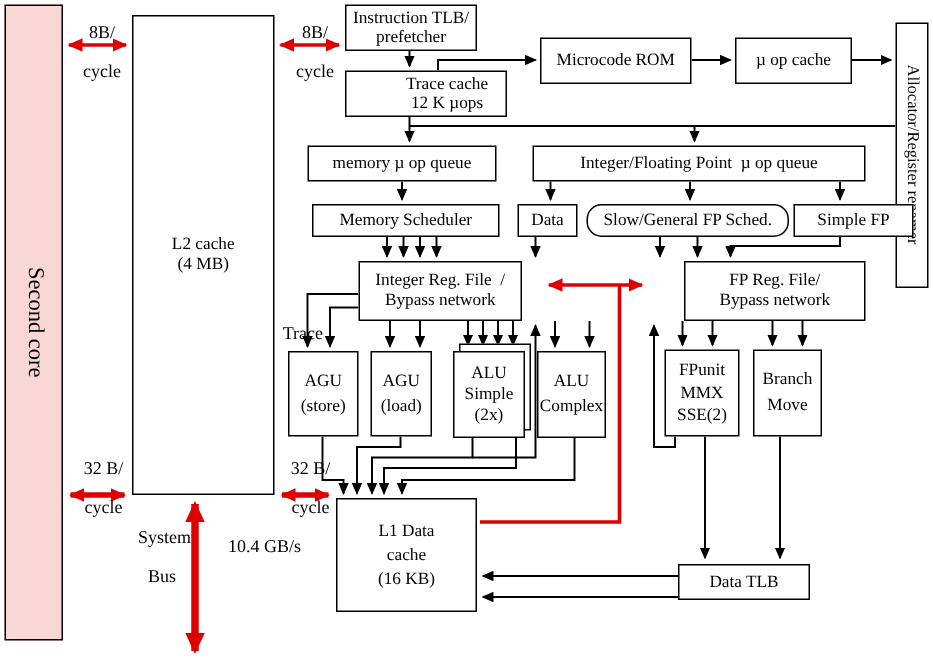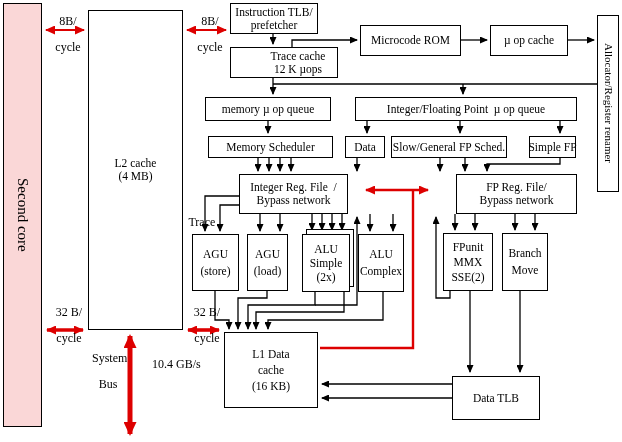--- a/index.html
+++ b/index.html
@@ -142,25 +142,25 @@
   </div>
 
   <div class="box" style="left:208px;top:136px;width:125px;height:22px;">
     <span>Memory Scheduler</span>
   </div>
 
   <div class="box" style="left:345px;top:136px;width:40px;height:22px;">
     <span>Data</span>
   </div>
 
-  <div class="box" style="left:391px;top:136px;width:116px;height:22px;">
+  <div class="box" style="left:391px;top:136px;width:135px;height:22px;border-radius:10px;">
     <span>Slow/General FP Sched.</span>
   </div>
 
-  <div class="box" style="left:529px;top:136px;width:47px;height:22px;">
+  <div class="box" style="left:529px;top:136px;width:80px;height:22px;">
     <span>Simple FP</span>
   </div>
 
   <div class="box" style="left:239px;top:174px;width:109px;height:40px;">
     <span>Integer Reg. File  /</span>
     <span>Bypass network</span>
   </div>
 
   <div class="box" style="left:456px;top:174px;width:121px;height:40px;">
     <span>FP Reg. File/</span>
@@ -199,21 +199,21 @@
     <span>Branch</span>
     <span>Move</span>
   </div>
 
   <div class="box" style="left:224px;top:332px;width:94px;height:76px;line-height:16px;">
     <span>L1 Data</span>
     <span>cache</span>
     <span>(16 KB)</span>
   </div>
 
-  <div class="box" style="left:452px;top:376px;width:88px;height:44px;">
+  <div class="box" style="left:452px;top:376px;width:88px;height:24px;">
     <span>Data TLB</span>
   </div>
 
   <div class="lbl" style="left:42px;top:2px;width:40px;">
     <span>8B/</span><br>
     <span>cycle</span>
   </div>
   <div class="lbl" style="left:183px;top:2px;width:42px;">
     <span>8B/</span><br>
     <span>cycle</span>

